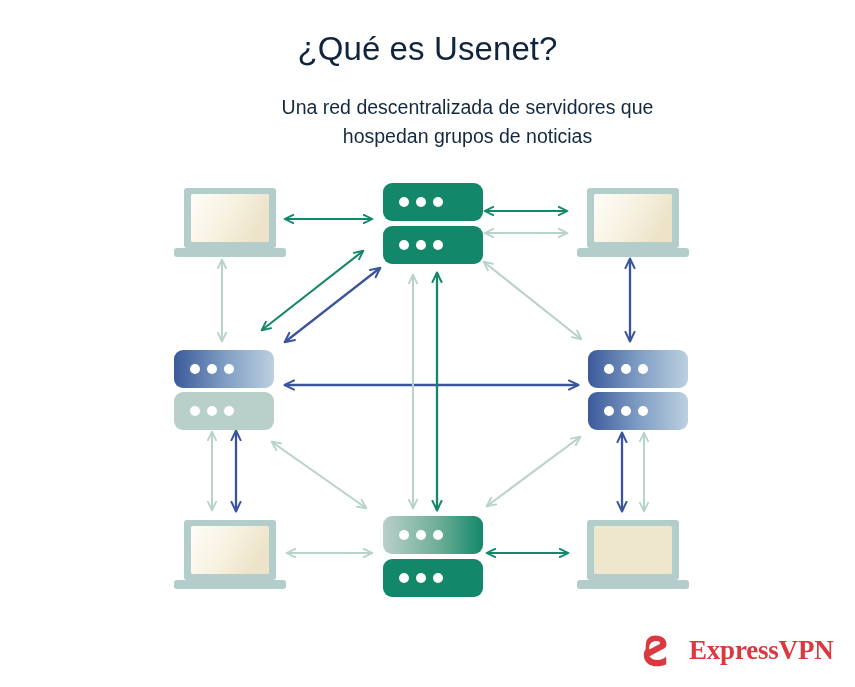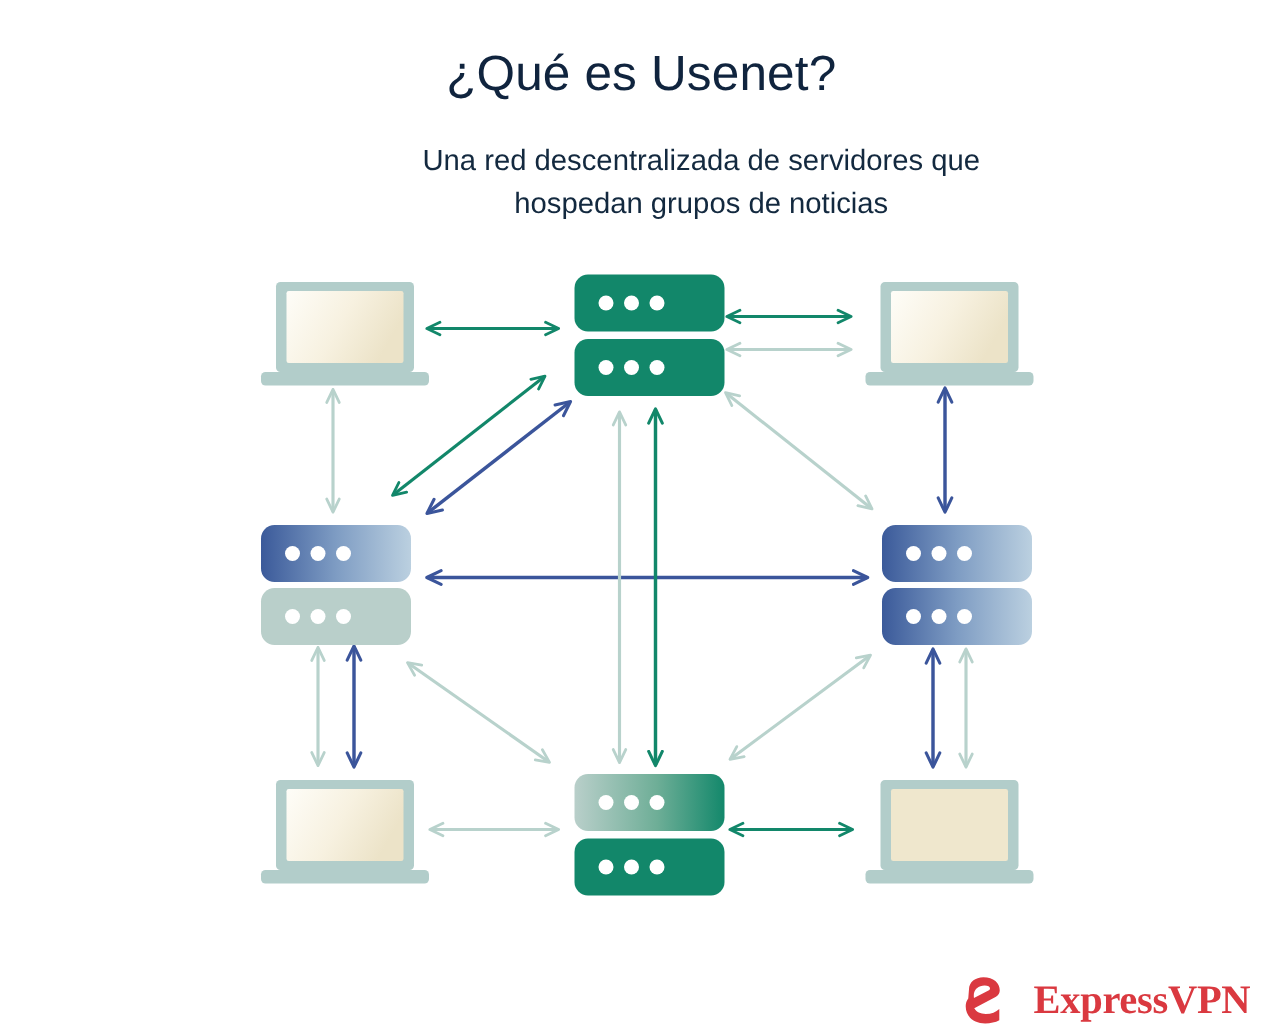--- a/index.html
+++ b/index.html
@@ -48,21 +48,21 @@
   .diagram {
     position: absolute;
     top: 0;
     left: 0;
     width: 855px;
     height: 687px;
   }
   .logo {
     position: absolute;
     left: 640px;
-    top: 644px;
+    top: 628px;
     width: 170px;
     height: 44px;
     display: flex;
     align-items: center;
     gap: 9px;
   }
   .logo-mark { width: 40px; height: 40px; flex: 0 0 auto; }
   .logo-text {
     font-family: "Liberation Serif", serif;
     font-size: 27px;

